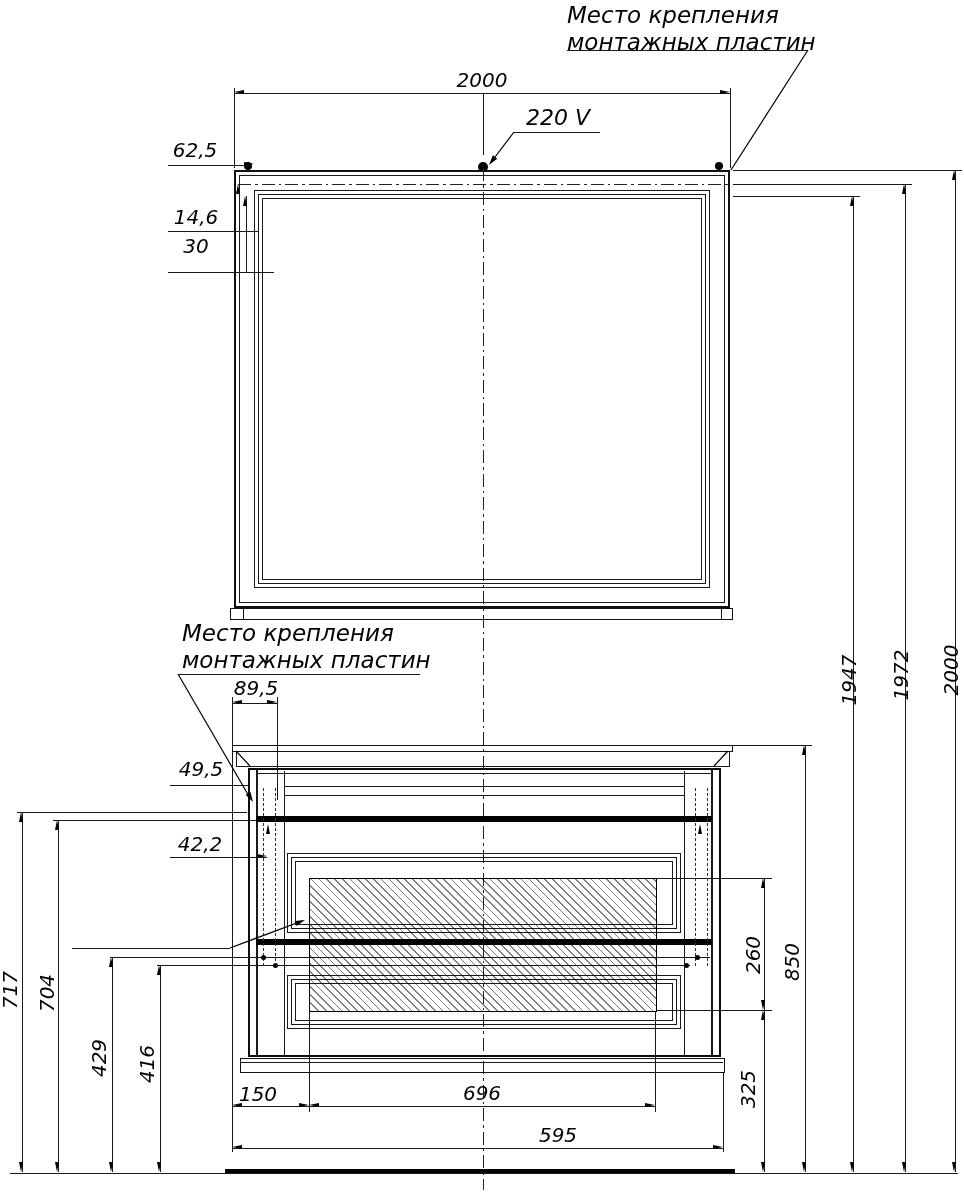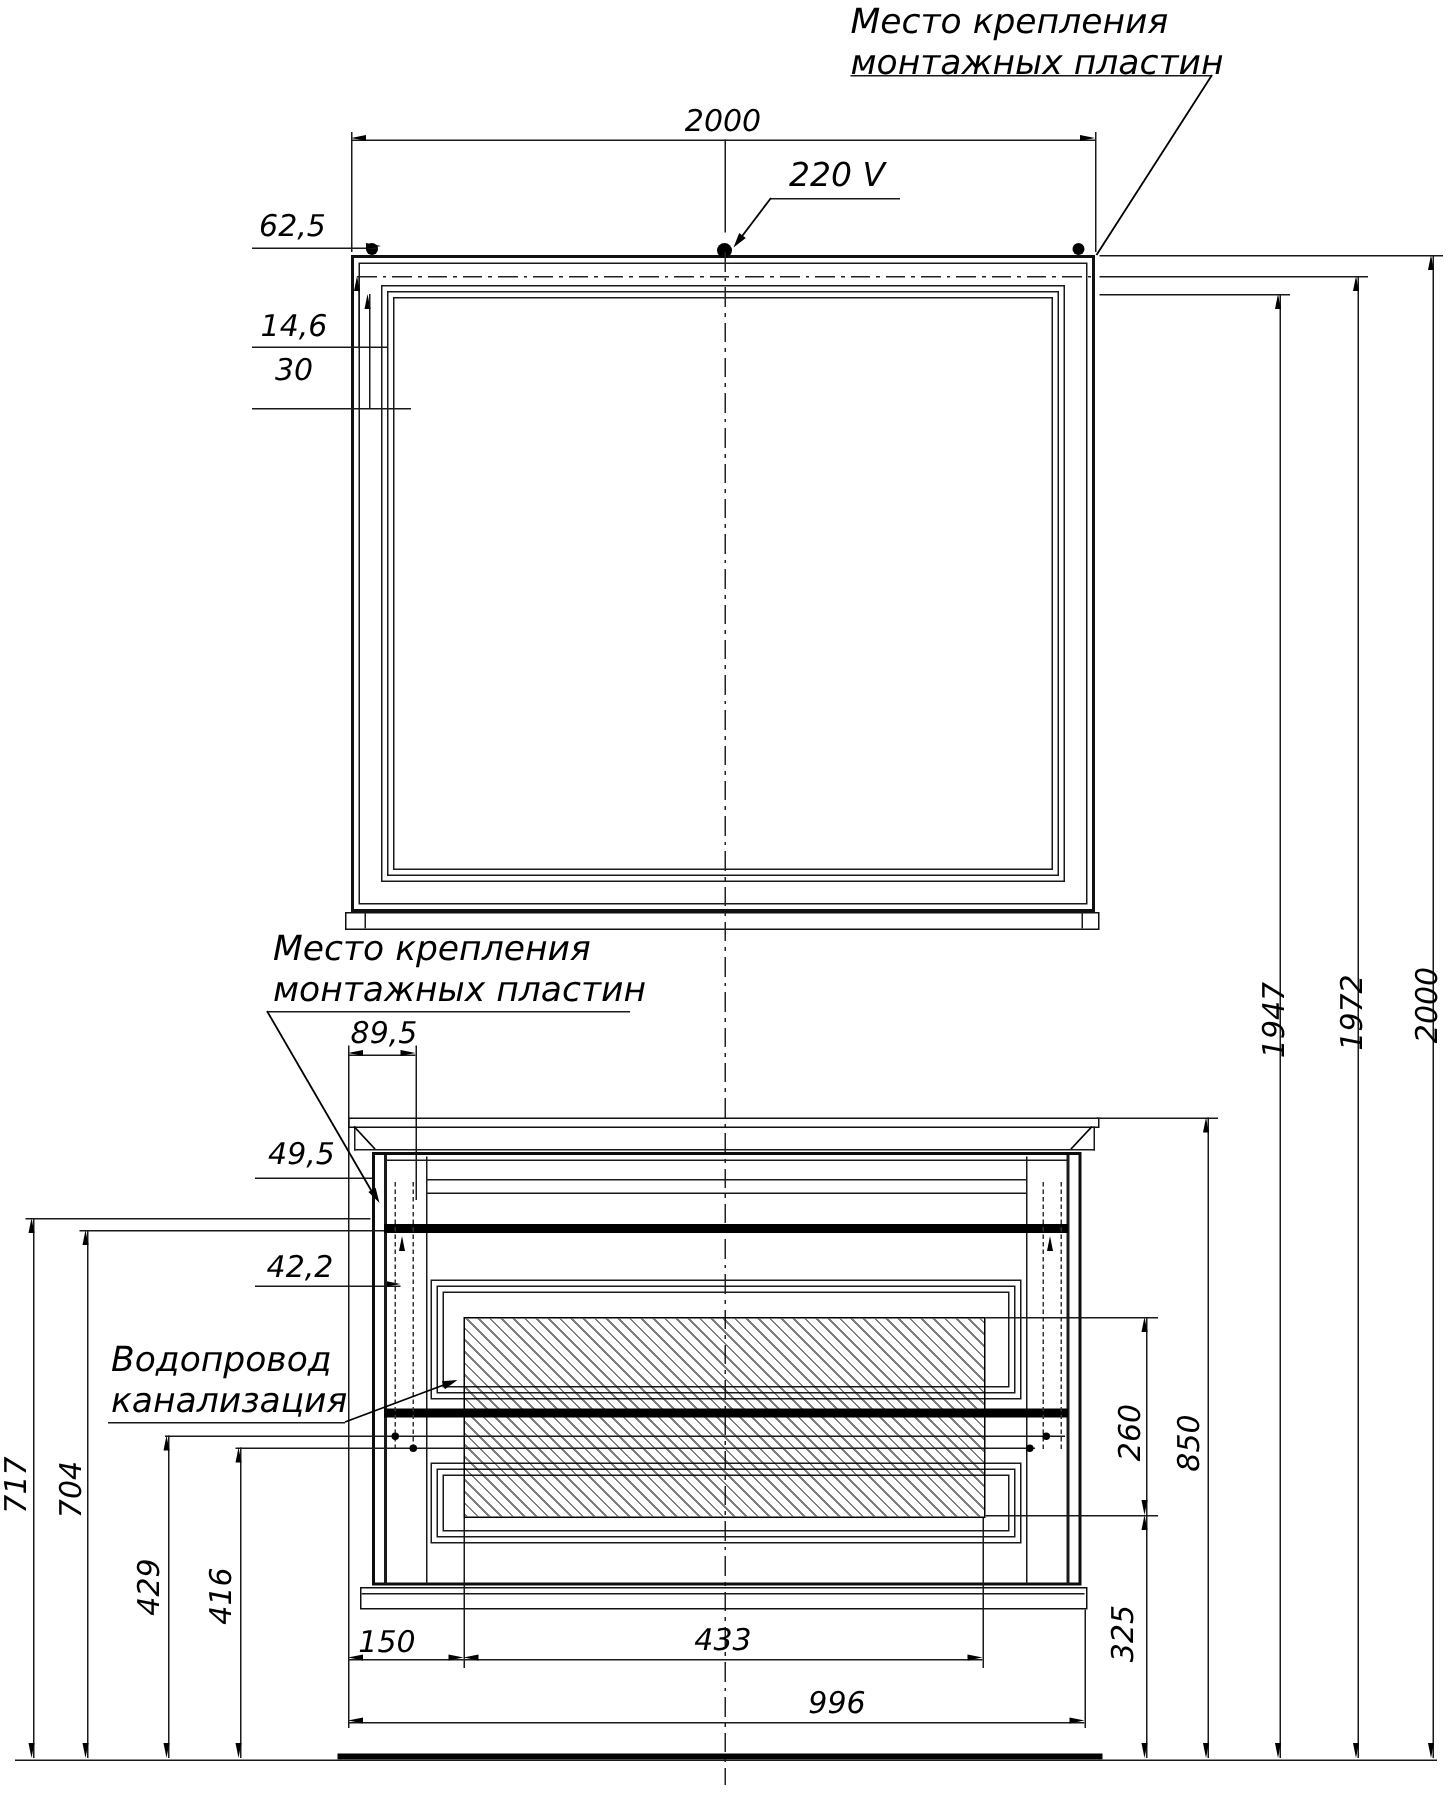--- a/index.html
+++ b/index.html
@@ -130,24 +130,20 @@
   <div class="h" style="left:110px;top:957px;width:600px"></div>
   <div class="h" style="left:157px;top:965px;width:533px"></div>
   <div class="dot" style="left:261px;top:955px;width:5px;height:5px"></div>
   <div class="dot" style="left:695px;top:955px;width:5px;height:5px"></div>
   <div class="dot" style="left:273px;top:963px;width:5px;height:5px"></div>
   <div class="dot" style="left:684px;top:963px;width:5px;height:5px"></div>
 
   <div class="rect15" style="left:240px;top:1058px;width:483px;height:13px"></div>
   <div class="h" style="left:241px;top:1062px;width:482px"></div>
 
-  <div class="ann" style="left:74px;top:894px">
-    <div>Водопровод</div>
-    <div>канализация</div>
-  </div>
   <div class="h" style="left:72px;top:948px;width:158px"></div>
 
   <div class="h" style="left:17px;top:812px;width:230px"></div>
   <div class="h" style="left:53px;top:820px;width:203px"></div>
 
   <div class="v" style="left:22px;top:812px;height:360px"></div>
   <div class="aru" style="left:19px;top:812px"></div>
   <div class="ard" style="left:19px;top:1162px"></div>
   <div class="vlbl" style="left:-22px;top:979px">717</div>
 
@@ -205,26 +201,26 @@
 
   <div class="v" style="left:309px;top:1012px;height:100px"></div>
   <div class="v" style="left:655px;top:1012px;height:100px"></div>
   <div class="v" style="left:723px;top:1073px;height:79px"></div>
 
   <div class="lbl" style="left:234px;top:1084px;width:48px">150</div>
   <div class="h" style="left:232px;top:1106px;width:77px"></div>
   <div class="arl" style="left:232px;top:1103px"></div>
   <div class="arr" style="left:299px;top:1103px"></div>
 
-  <div class="lbl" style="left:450px;top:1083px;width:64px">433</div>
+  <div class="lbl" style="left:450px;top:1083px;width:64px">696</div>
   <div class="h" style="left:309px;top:1106px;width:346px"></div>
   <div class="arl" style="left:309px;top:1103px"></div>
   <div class="arr" style="left:645px;top:1103px"></div>
 
-  <div class="lbl" style="left:522px;top:1125px;width:72px">996</div>
+  <div class="lbl" style="left:522px;top:1125px;width:72px">595</div>
   <div class="h" style="left:232px;top:1148px;width:491px"></div>
   <div class="arl" style="left:232px;top:1145px"></div>
   <div class="arr" style="left:713px;top:1145px"></div>
 
   <div class="bar" style="left:225px;top:1169px;width:510px;height:3.5px"></div>
   <div class="h" style="left:10px;top:1173px;width:948px;height:1.2px"></div>
 
   <svg class="ovl" width="964" height="1200" viewBox="0 0 964 1200">
     <line x1="514" y1="132" x2="492" y2="161" stroke="#000" stroke-width="1.2"></line>
     <polygon points="489,165 492.8,155.3 497.2,158.7" fill="#000"></polygon>

